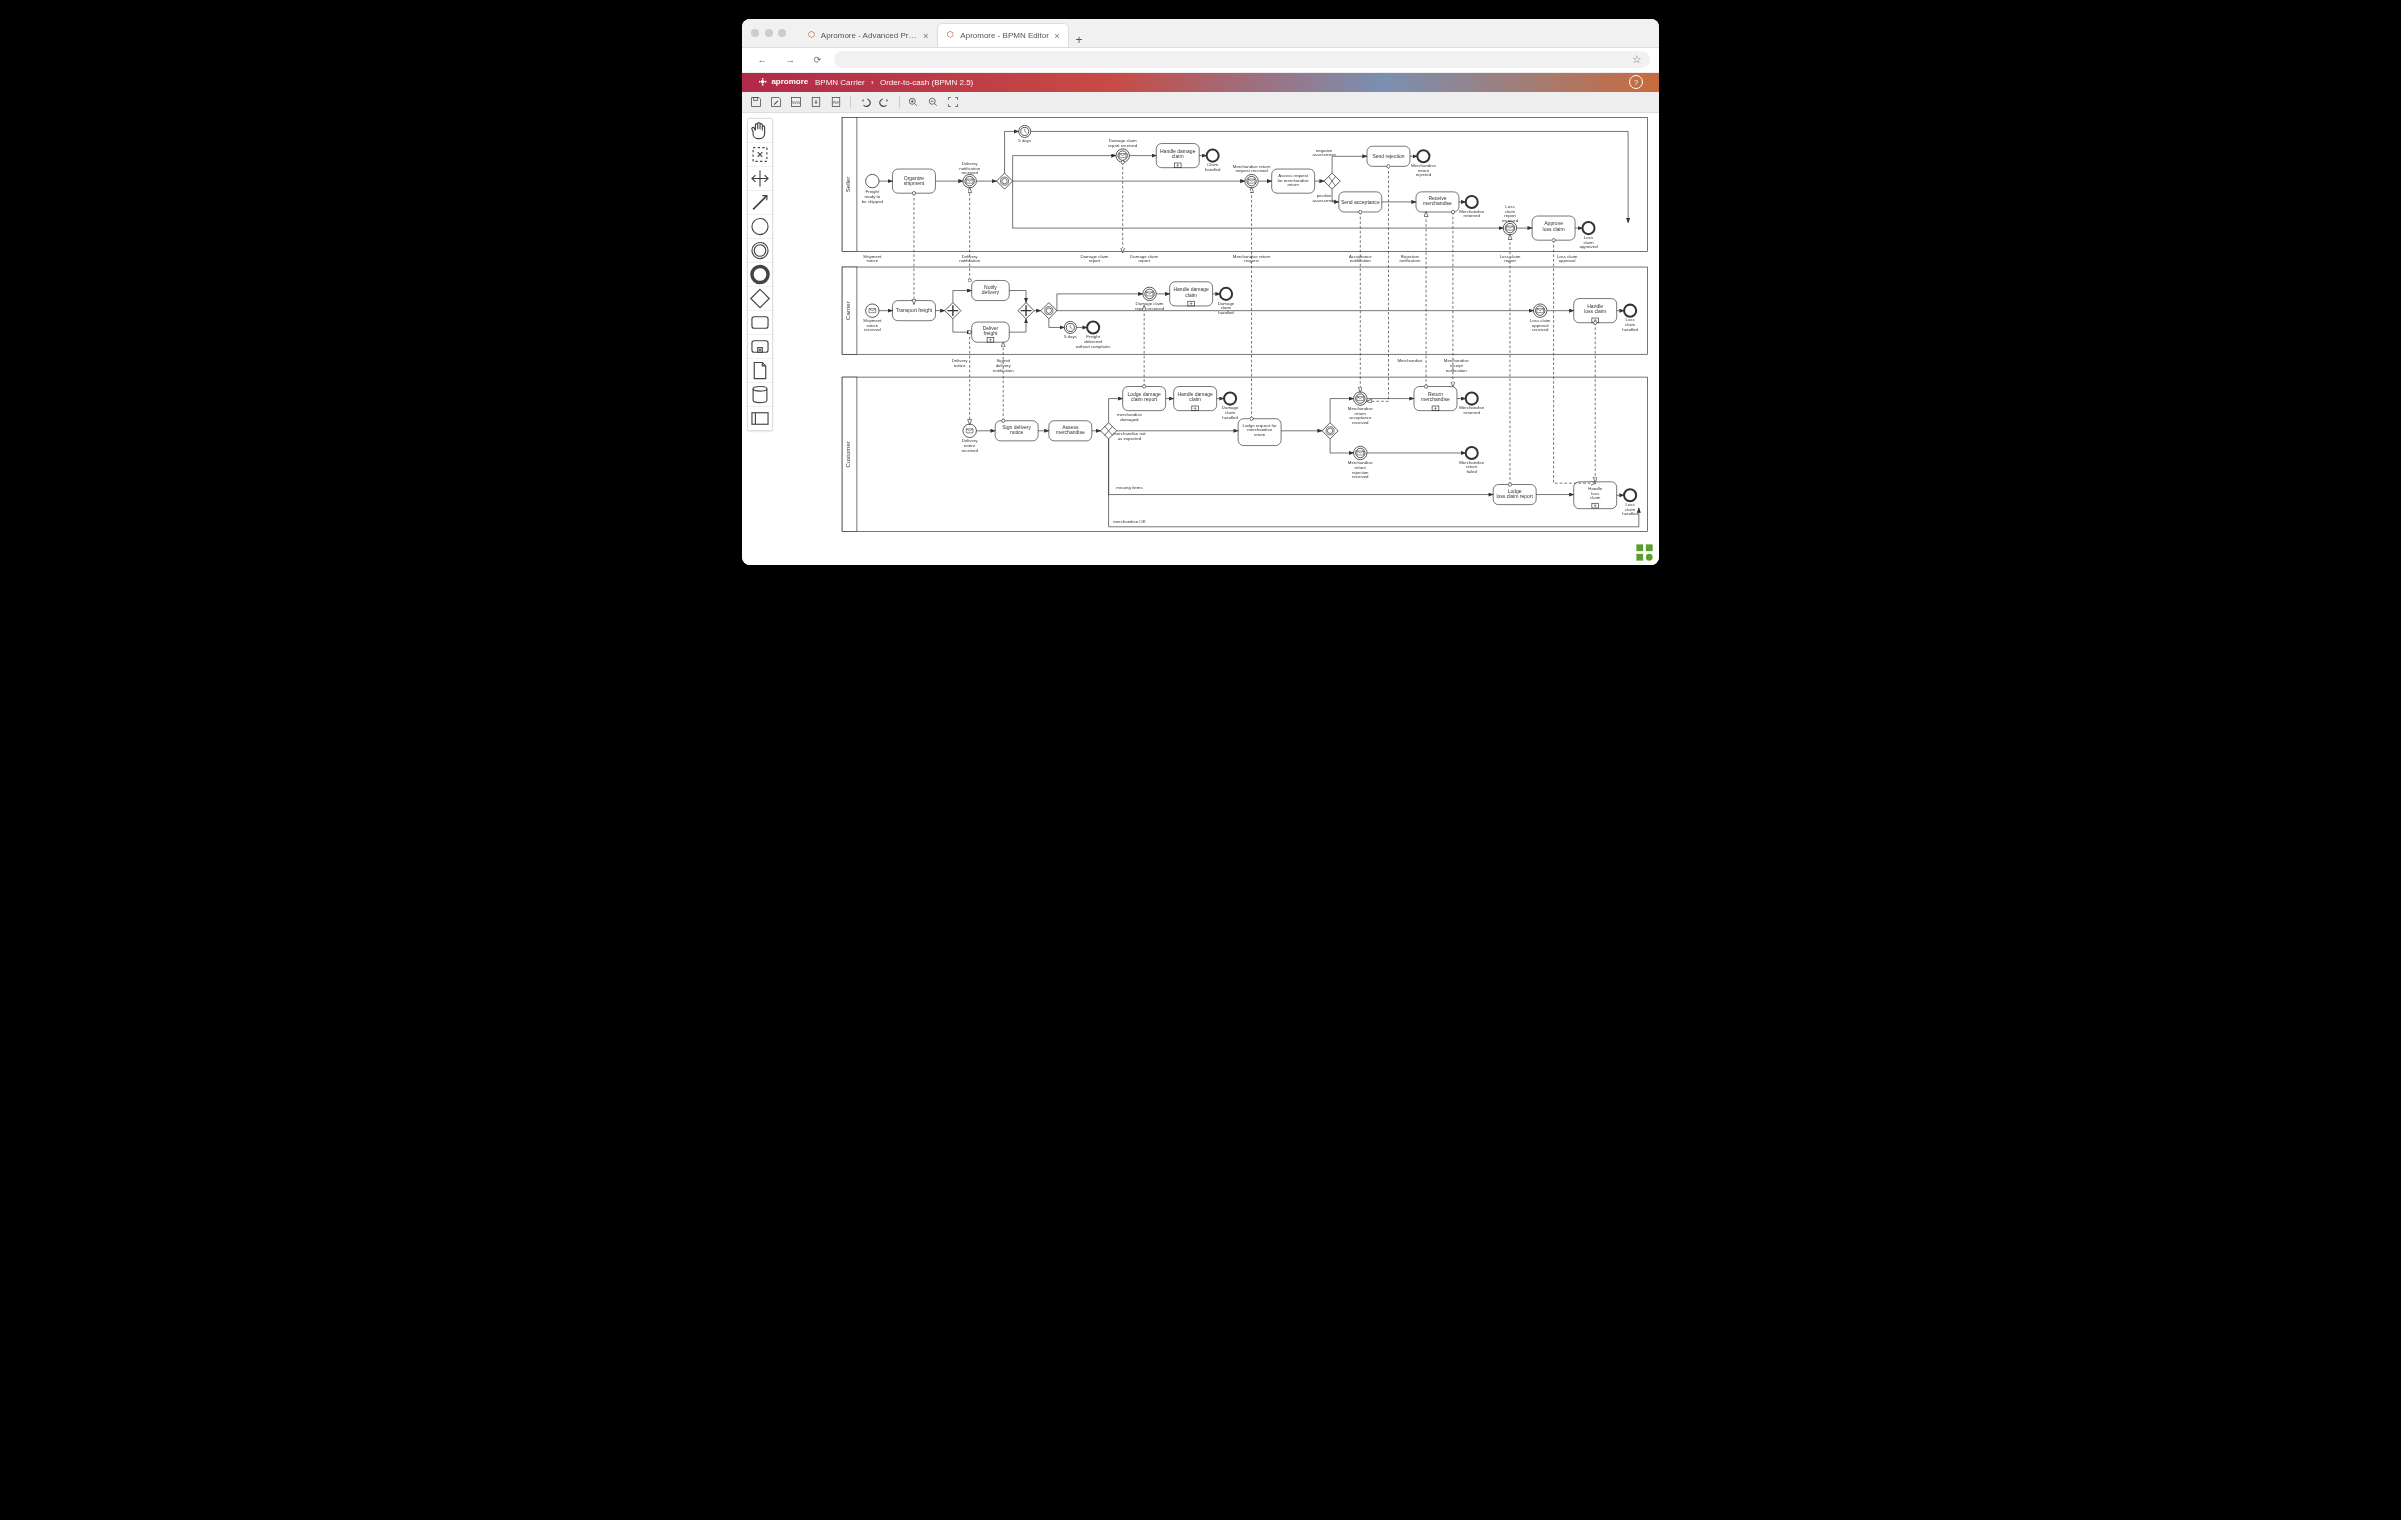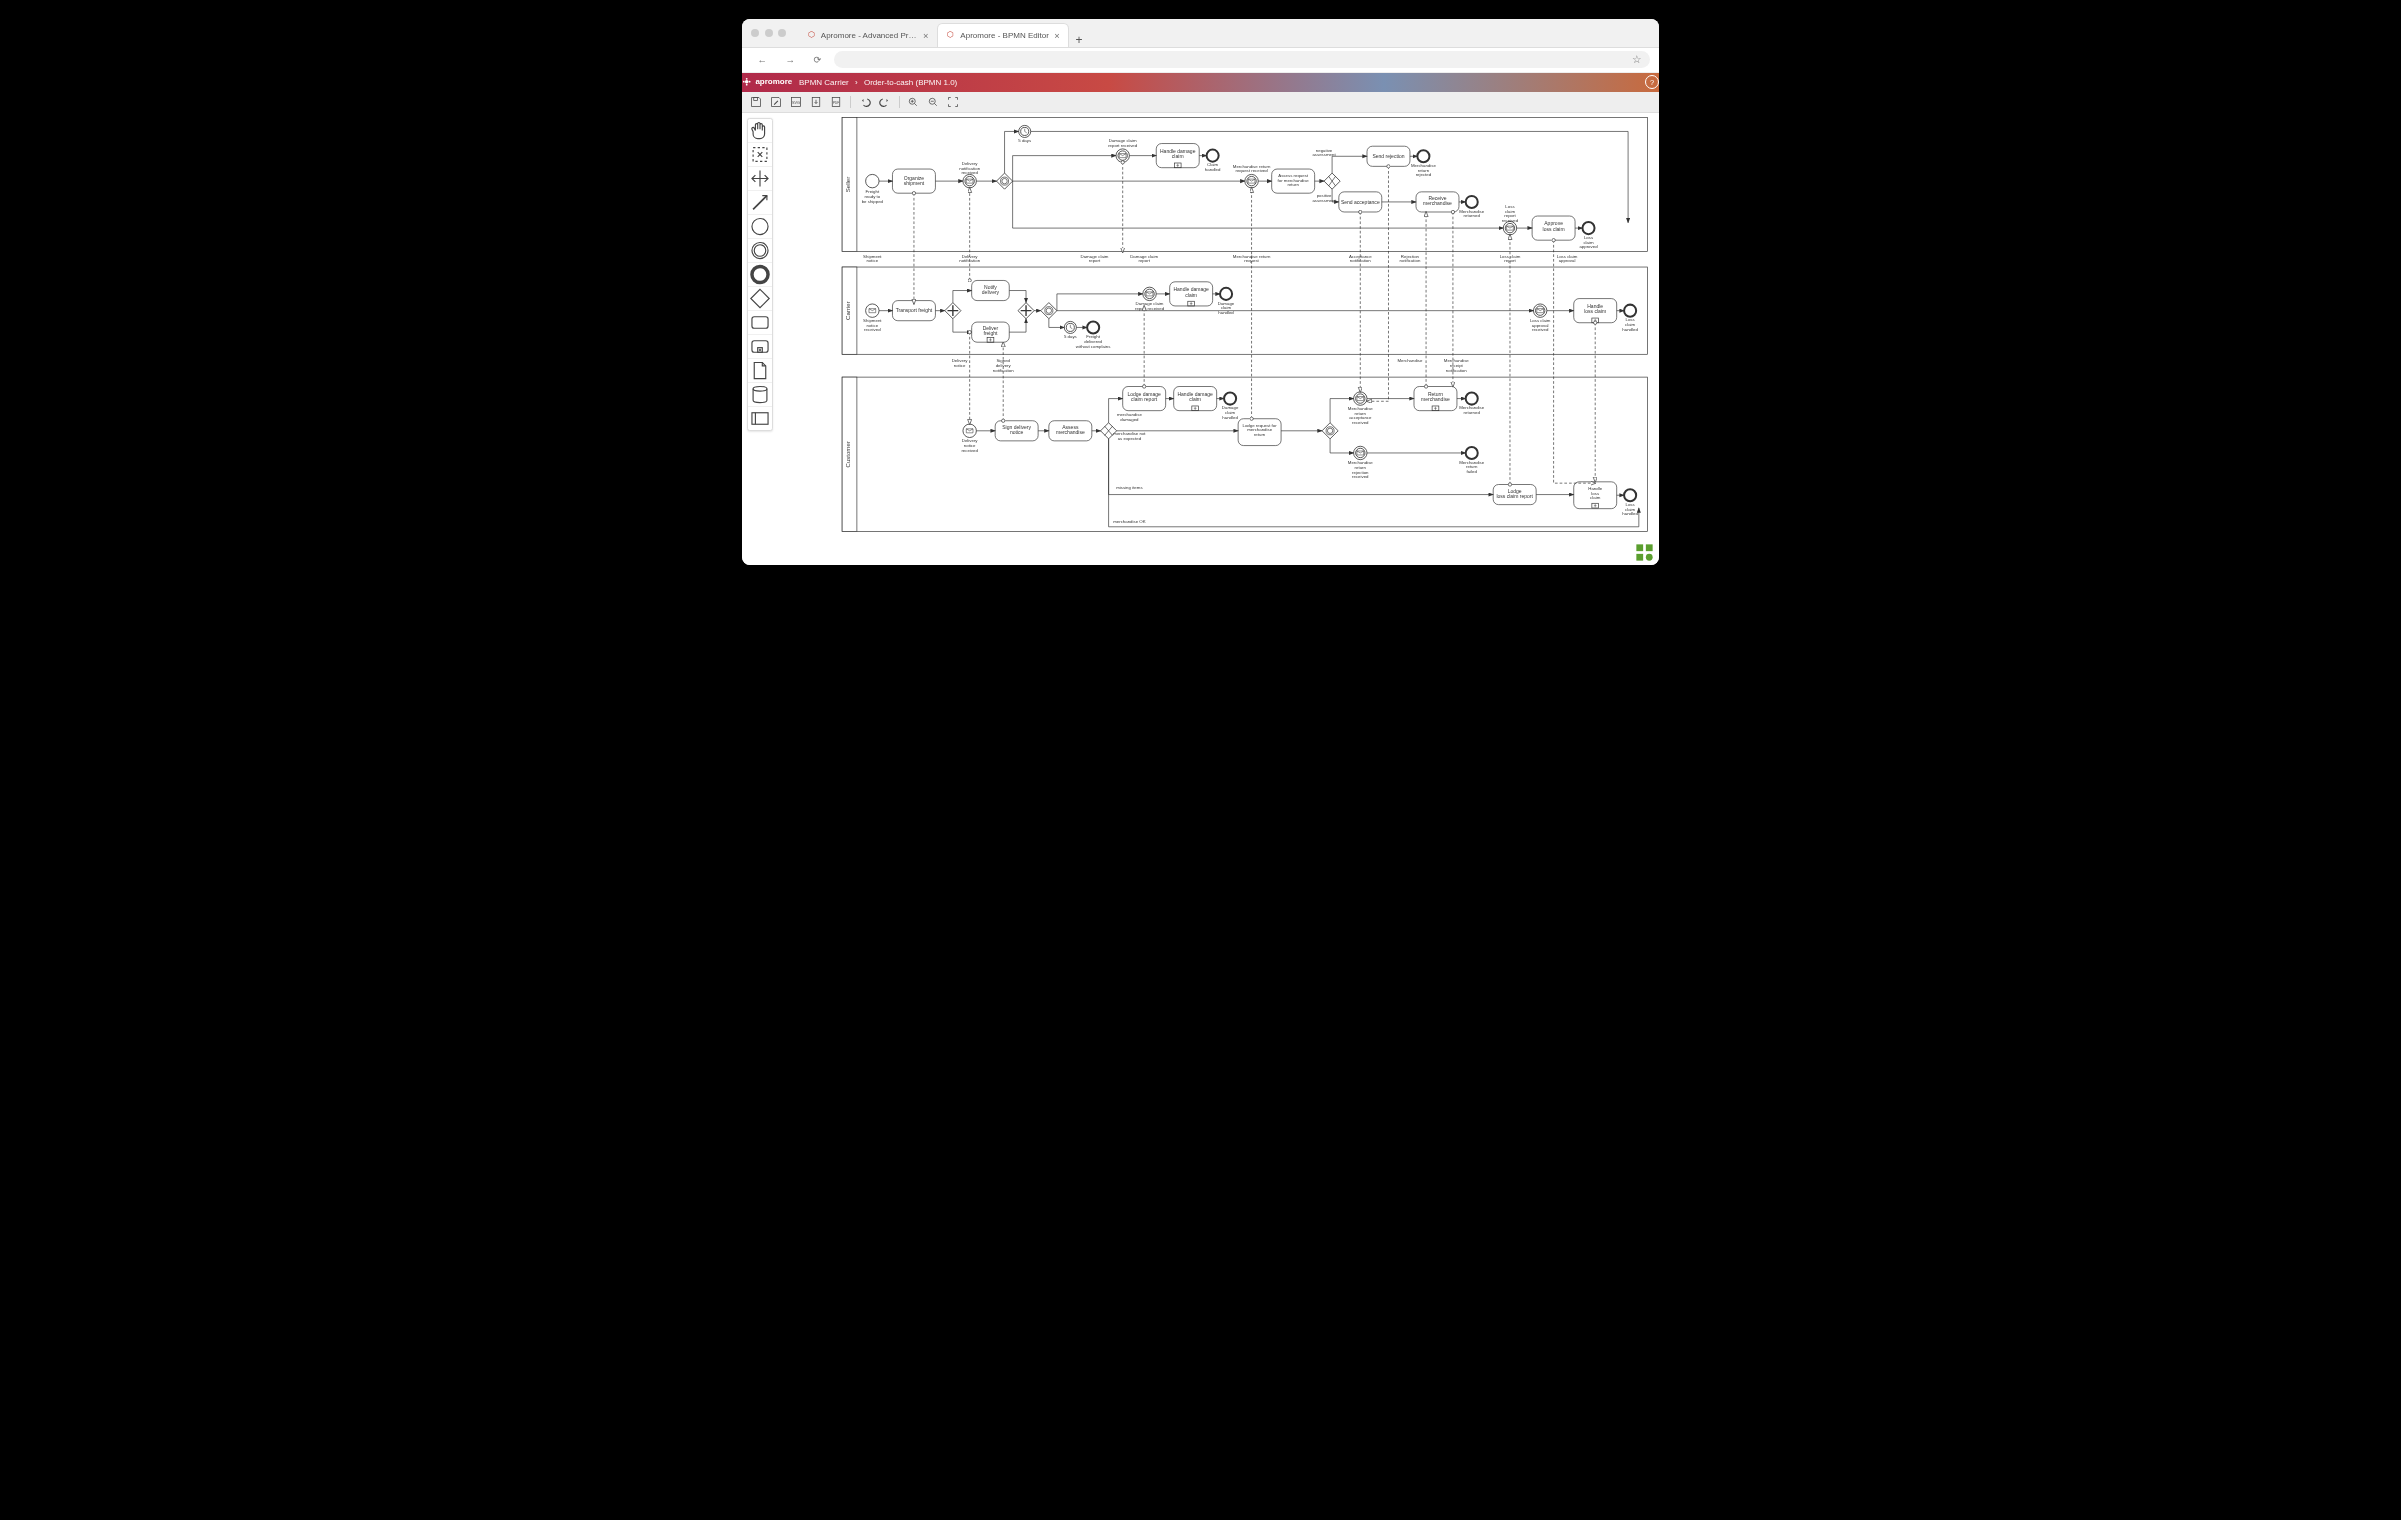--- a/index.html
+++ b/index.html
@@ -11,21 +11,21 @@
 .tabs{display:flex;align-items:flex-end;height:100%;margin-left:4px}
 .tab{display:flex;align-items:center;height:23px;padding:0 8px;font-size:8px;color:#555;gap:5.4px;border-radius:5.4px 5.4px 0 0;max-width:121px}
 .tab.active{background:#fff;border:0.7px solid #ddd;border-bottom:none}
 .tab .favicon{width:9.4px;height:9.4px;display:inline-flex;align-items:center;justify-content:center;font-size:8px;color:#c0392b}
 .tab .close{font-size:9.4px;color:#777}
 .tab .title{white-space:nowrap;overflow:hidden;text-overflow:ellipsis}
 .newtab{padding:0 6.7px;color:#555;font-size:12px}
 .addr-bar{height:24px;background:#fff;display:flex;align-items:center;gap:6.7px;padding:0 9.4px;border-bottom:0.7px solid #eee}
 .addr-bar button{background:none;border:none;color:#777;font-size:9.4px;cursor:pointer}
 .addr-field{flex:1;height:17.4px;background:#f1f1f1;border-radius:8.7px;display:flex;align-items:center;justify-content:flex-end;padding:0 8px;color:#777}
-.app-header{height:19px;background:linear-gradient(90deg,#b02a4a 0%,#c84a44 40%,#7a90b2 70%,#c86a3e 100%);color:#fff;display:flex;align-items:center;font-size:8px;padding:0 0}
+.app-header{height:19px;background:linear-gradient(90deg,#b02a4a 0%,#c84a44 40%,#7a90b2 70%,#c86a3e 100%);color:#fff;display:flex;align-items:center;font-size:8px;padding:0 16px}
 .brand{display:flex;align-items:center;gap:4px;font-weight:600}
 .brand-logo{width:9.4px;height:9.4px;display:inline-block}
 .crumbs{margin-left:6.7px;opacity:.95}
 .crumbs .sep{margin:0 4px}
 .help{margin-left:auto;width:12px;height:12px;border:1px solid #fff;border-radius:50%;display:flex;align-items:center;justify-content:center;font-size:7.4px}
 .toolbar{height:20px;background:#eee;display:flex;align-items:center;gap:8px;padding:0 8px;border-bottom:0.7px solid #ddd}
 .toolbar .ico{width:12px;height:12px;display:flex;align-items:center;justify-content:center;color:#444;cursor:pointer}
 .toolbar .divider{width:0.7px;height:12px;background:#ccc}
 .workspace{position:relative;height:455px;background:#fff}
 .palette{position:absolute;left:5.4px;top:5.4px;width:24px;background:#fff;border:0.7px solid #ddd;border-radius:2.7px;box-shadow:0 0.7px 2px rgba(0,0,0,.1)}
@@ -87,21 +87,21 @@
           <circle cx="3" cy="8" r="1.5" fill="#fff"></circle>
           <circle cx="13" cy="8" r="1.5" fill="#fff"></circle>
           <circle cx="8" cy="3" r="1.5" fill="#fff"></circle>
           <circle cx="8" cy="13" r="1.5" fill="#fff"></circle>
         </svg>
       <span>apromore</span>
     </span>
     <span class="crumbs">
       <span>BPMN Carrier</span>
       <span class="sep">›</span>
-      <span>Order-to-cash (BPMN 1.0)</span>
+      <span>Order-to-cash (BPMN 2.5)</span>
     </span>
     <span class="help">?</span>
   </div>
 
   <div class="toolbar">
     <span class="ico">
         <svg width="10.7" height="10.7" viewBox="0 0 16 16">
           <path d="M2 2h10l2 2v10H2z" fill="none" stroke="#444"></path>
           <rect x="5" y="2" width="5" height="4" fill="none" stroke="#444"></rect>
         </svg>

